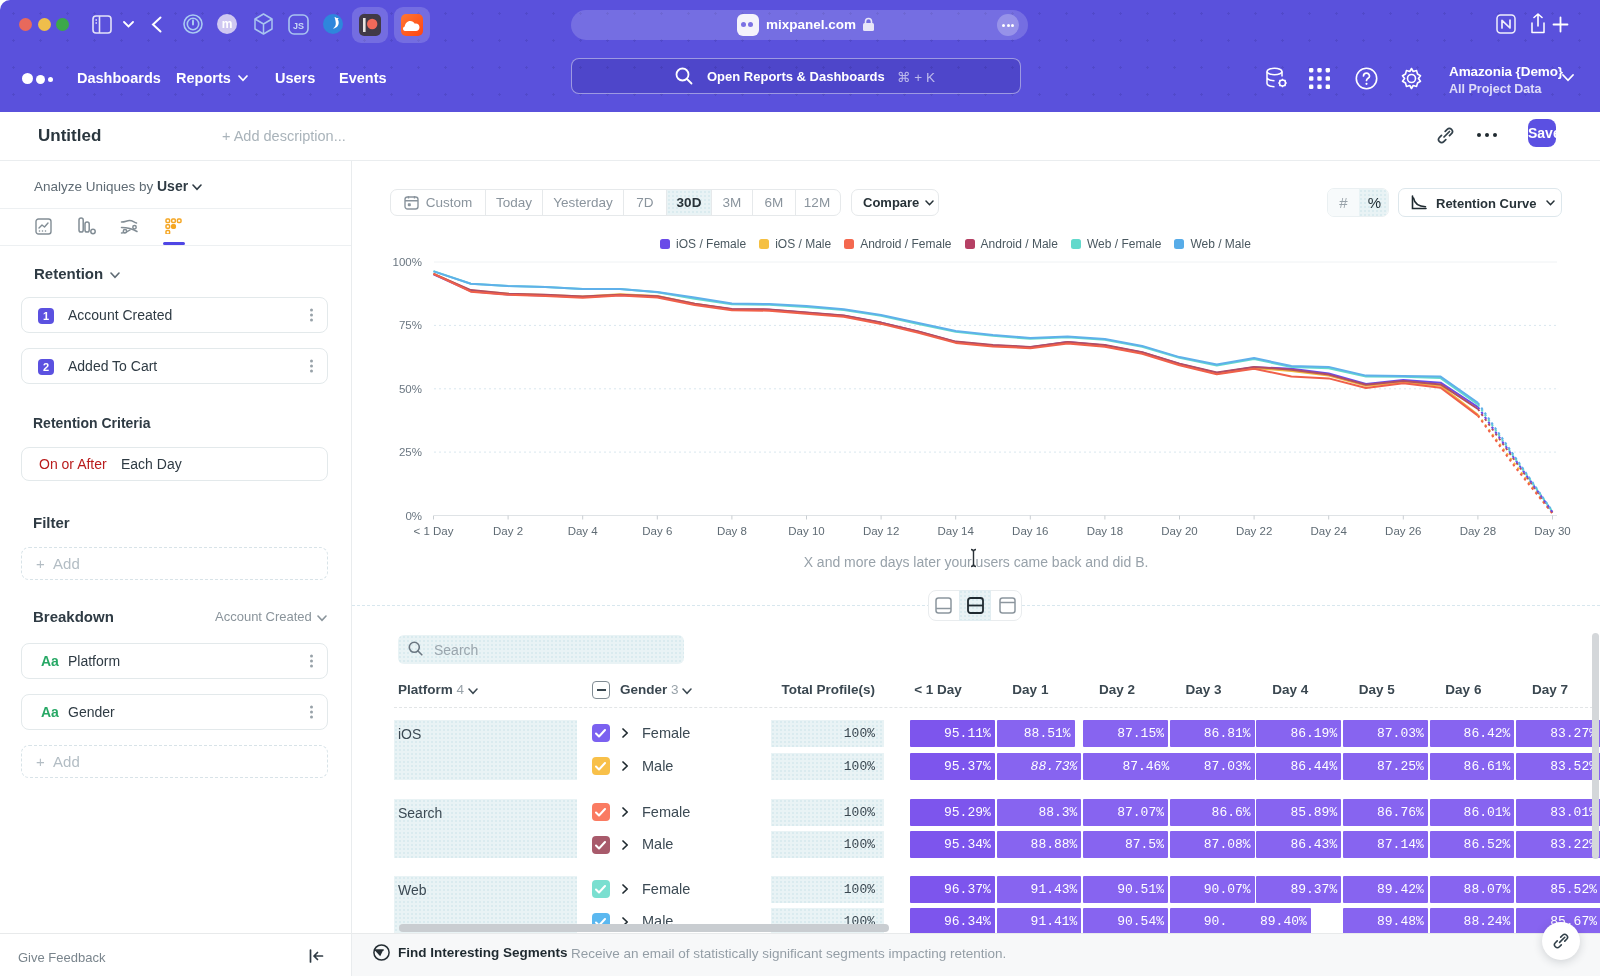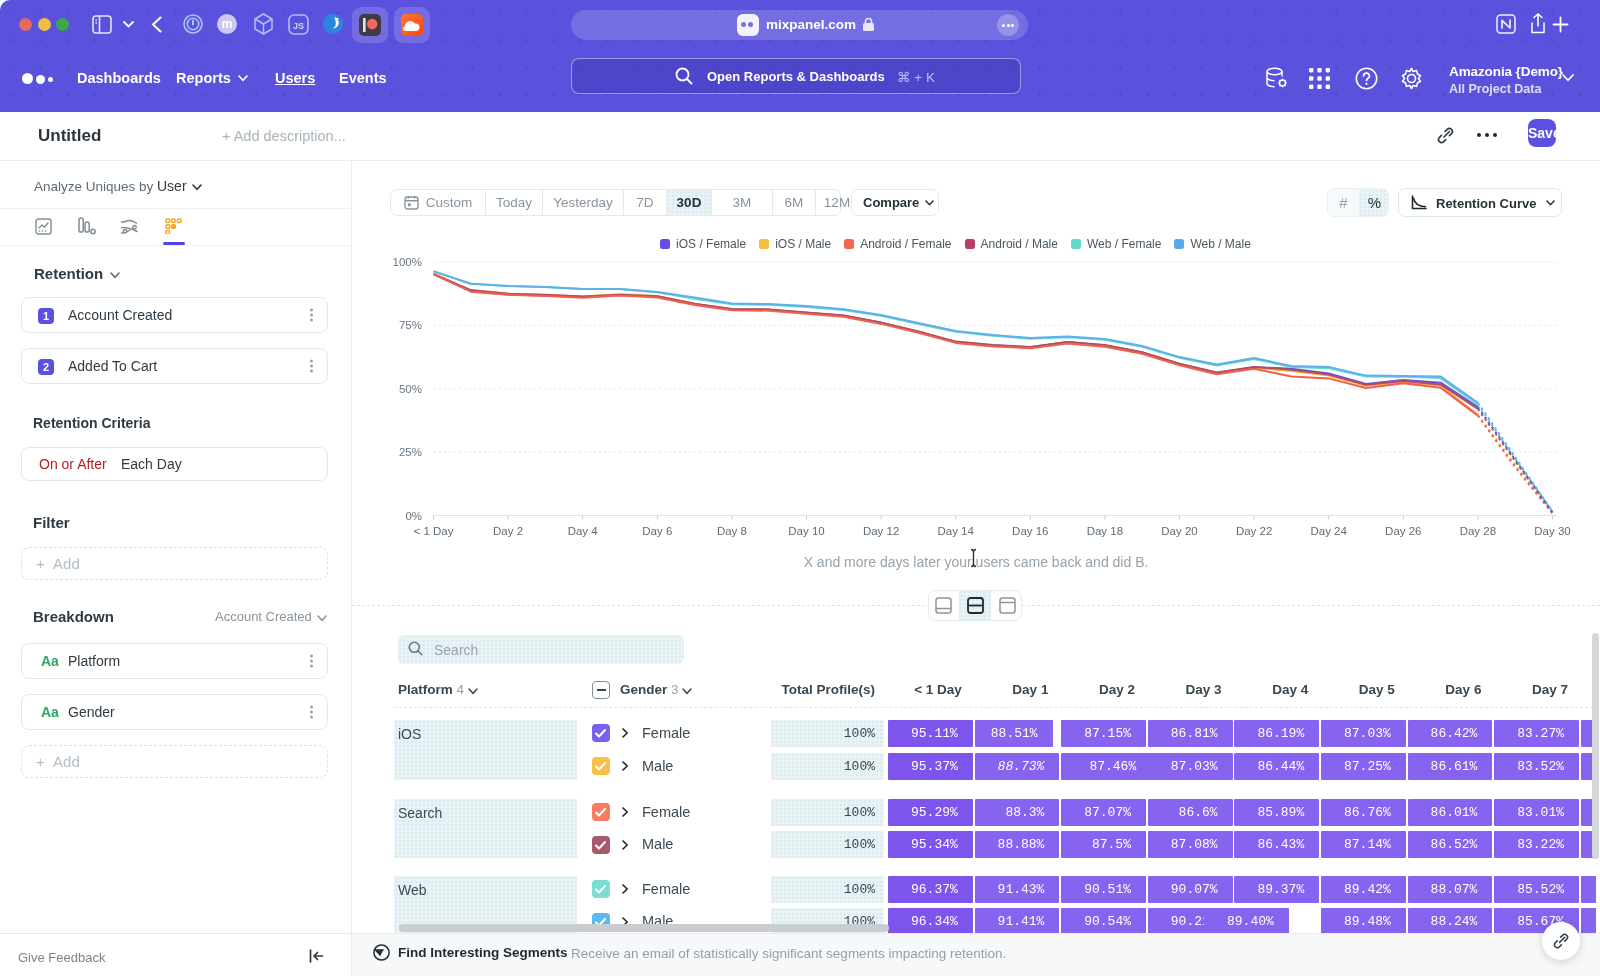--- a/index.html
+++ b/index.html
@@ -4,21 +4,21 @@
 *{margin:0;padding:0;box-sizing:border-box;}
 html,body{width:1600px;height:976px;overflow:hidden;}
 body{font-family:"Liberation Sans",sans-serif;background:#fff;position:relative;}
 .abs{position:absolute;}
 .dotbg{background-color:#E9F3F5;background-image:radial-gradient(#DAEBEF 1px,transparent 1.2px);background-size:4px 4px;}
 .mono{font-family:"Liberation Mono",monospace;}
 .card{position:absolute;left:21px;width:307px;background:#fff;border:1px solid #E3E9EB;border-radius:8px;}
 .dots3{position:absolute;right:14px;top:50%;transform:translateY(-50%);width:3px;}
 .dots3 i{display:block;width:3px;height:3px;border-radius:50%;background:#98A2A9;margin:2px 0;}
 .hcell{position:absolute;font-size:13.5px;font-weight:700;color:#3A4750;text-align:right;}
-.pcell{position:absolute;border-radius:1px;color:#fff;font-size:13px;text-align:right;padding-right:15px;line-height:27px;height:27px;}
+.pcell{position:absolute;border-radius:1px;color:#fff;font-size:13px;text-align:right;padding-right:4px;line-height:27px;height:27px;margin-left:22px;}
 .tcell{position:absolute;height:27px;line-height:27px;text-align:right;padding-right:9px;font-size:13px;color:#3A4750;}
 .seg{height:100%;display:inline-block;color:#8A949D;font-size:13.5px;line-height:25px;text-align:center;border-right:1px solid #E6E9EB;}
 </style></head>
 <body>
 
 <div class="abs" style="left:0;top:0;width:1600px;height:112px;background:#5A51DC;border-top-left-radius:10px;background-image:radial-gradient(rgba(0,0,40,0.10) 1px,transparent 1.2px);background-size:27px 27px;">
 </div>
 
 <div class="abs" style="left:19px;top:18px;width:13px;height:13px;border-radius:50%;background:#E8695C;"></div>
 <div class="abs" style="left:38px;top:18px;width:13px;height:13px;border-radius:50%;background:#EFBE4B;"></div>
@@ -95,21 +95,21 @@
   </svg>
 
 <div class="abs" style="left:22px;top:73px;width:11px;height:11px;border-radius:50%;background:#fff;"></div>
 <div class="abs" style="left:36px;top:74.5px;width:9px;height:9px;border-radius:50%;background:#fff;"></div>
 <div class="abs" style="left:47.5px;top:77px;width:5px;height:5px;border-radius:50%;background:#fff;"></div>
 <div class="abs" style="left:77px;top:70px;color:#fff;font-size:14.5px;font-weight:700;">Dashboards</div>
 <div class="abs" style="left:176px;top:70px;color:#fff;font-size:14.5px;font-weight:700;">Reports</div>
 <svg class="abs" style="left:238px;top:75px" width="10" height="7" viewBox="0 0 10 7" fill="none" stroke="#fff" stroke-width="1.7" stroke-linecap="round">
     <path d="M1 1l4 4.3L9 1"></path>
   </svg>
-<div class="abs" style="left:275px;top:70px;color:#fff;font-size:14.5px;font-weight:700;text-decoration:underline;">Users</div>
+<div class="abs" style="left:275px;top:70px;color:#fff;font-size:14.5px;font-weight:700;">Users</div>
 <div class="abs" style="left:339px;top:70px;color:#fff;font-size:14.5px;font-weight:700;">Events</div>
 
 <div class="abs" style="left:571px;top:58px;width:450px;height:36px;border-radius:8px;background:rgba(30,20,120,0.18);border:1px solid rgba(255,255,255,0.45);"></div>
 <svg class="abs" style="left:675px;top:67px" width="18" height="18" viewBox="0 0 18 18" fill="none" stroke="#fff" stroke-width="1.8" stroke-linecap="round">
     <circle cx="7.5" cy="7.5" r="6"></circle>
     <path d="M12 12l4.5 4.5"></path>
   </svg>
 <div class="abs" style="left:707px;top:69px;color:#fff;font-size:13px;font-weight:700;">Open Reports &amp; Dashboards</div>
 <div class="abs" style="left:897px;top:69px;color:rgba(255,255,255,0.62);font-size:13.5px;">⌘ + K</div>
 
@@ -154,21 +154,21 @@
     <path d="M7 10l5.5-5.5"></path>
     <path d="M8.2 4.4l2-2a3 3 0 014.3 4.3l-2 2M8.8 12.6l-2 2a3 3 0 01-4.3-4.3l2-2"></path>
   </svg>
 <div class="abs" style="left:1477px;top:133px;width:4px;height:4px;border-radius:50%;background:#1F2A30;"></div>
 <div class="abs" style="left:1485px;top:133px;width:4px;height:4px;border-radius:50%;background:#1F2A30;"></div>
 <div class="abs" style="left:1493px;top:133px;width:4px;height:4px;border-radius:50%;background:#1F2A30;"></div>
 <div class="abs" style="left:1528px;top:119px;width:28px;height:28px;border-radius:8px;background:#5B50E2;color:#fff;font-size:14px;font-weight:700;text-align:center;line-height:28px;">Save</div>
 
 <div class="abs" style="left:0;top:161px;width:352px;height:772px;background:#fff;border-right:1px solid #E9ECEE;"></div>
 <div class="abs" style="left:34px;top:179px;font-size:13.5px;color:#5F6B74;">Analyze Uniques by</div>
-<div class="abs" style="left:157px;top:178px;font-size:14px;font-weight:400;color:#2F3B44;text-align:right;">User</div>
+<div class="abs" style="left:157px;top:178px;font-size:14px;font-weight:700;color:#2F3B44;text-align:right;">User</div>
 <svg class="abs" style="left:192px;top:184px" width="10" height="7" viewBox="0 0 10 7" fill="none" stroke="#2F3B44" stroke-width="1.6" stroke-linecap="round">
     <path d="M1 1l4 4.3L9 1"></path>
   </svg>
 <div class="abs" style="left:0;top:208px;width:351px;height:1px;background:#EDF0F2;"></div>
 
 <svg class="abs" style="left:35px;top:218px" width="17" height="17" viewBox="0 0 17 17" fill="none" stroke="#828D95" stroke-width="1.4">
     <rect x="1" y="1" width="15" height="15" rx="2.5"></rect>
     <path d="M4 10l3-3 2.5 2L13 5" stroke-linecap="round" stroke-linejoin="round"></path>
     <path d="M4.5 13h.01M7.5 13h.01M10.5 13h.01" stroke-linecap="round" stroke-width="1.6"></path>
   </svg>
@@ -265,21 +265,21 @@
 <div class="abs" style="left:390px;top:189px;width:451px;height:27px;border:1px solid #E6E9EB;border-radius:7px;background:#fff;white-space:nowrap;font-size:0;">
 <div class="seg" style="width:95px;"><svg style="vertical-align:-3px;margin-right:7px" width="15" height="15" viewBox="0 0 15 15" fill="none" stroke="#8A949D" stroke-width="1.4">
         <rect x="1" y="2" width="13" height="12" rx="2.5"></rect>
         <path d="M1 5.8h13M4.5 1v2.5M10.5 1v2.5"></path>
         <rect x="3.8" y="8.2" width="3" height="3" rx="0.8" fill="#8A949D" stroke="none"></rect>
       </svg>Custom</div>
 <div class="seg" style="width:57px;">Today</div>
 <div class="seg" style="width:81px;">Yesterday</div>
 <div class="seg" style="width:43px;">7D</div>
 <div class="seg dotbg" style="width:45px;color:#273238;font-weight:700;">30D</div>
-<div class="seg" style="width:61px;">3M</div>
+<div class="seg" style="width:41px;">3M</div>
 <div class="seg" style="width:43px;">6M</div>
 <div class="seg" style="width:42px;border-right:none;">12M</div>
 </div>
 <div class="abs" style="left:851px;top:189px;width:88px;height:27px;border:1px solid #E6E9EB;border-radius:7px;background:#fff;color:#273238;font-size:13px;font-weight:700;text-align:left;line-height:25px;padding-left:11px;white-space:nowrap;">Compare <svg style="vertical-align:1px;margin-left:2px" width="9" height="6" viewBox="0 0 9 6" fill="none" stroke="#273238" stroke-width="1.5" stroke-linecap="round">
       <path d="M1 1l3.5 3.7L8 1"></path>
     </svg></div>
 
 <div class="abs" style="left:1327px;top:188px;width:62px;height:29px;border-radius:7px;overflow:hidden;border:1px solid #EAF0F2;">
 <div style="position:absolute;left:0;top:0;width:31px;height:29px;background:#F7FAFB;color:#99A3AA;font-size:15px;text-align:center;line-height:28px;">#</div>
 <div class="dotbg" style="position:absolute;left:31px;top:0;width:31px;height:29px;color:#1F2A30;font-size:15px;text-align:center;line-height:28px;">%</div>

